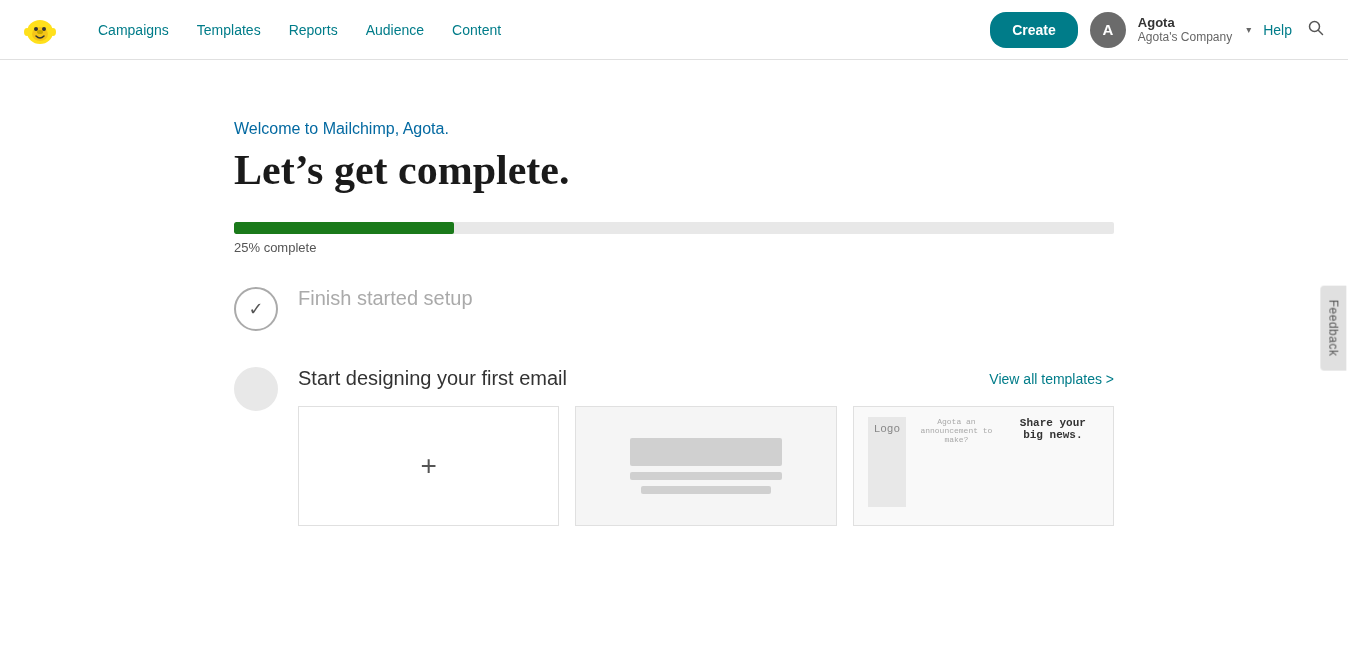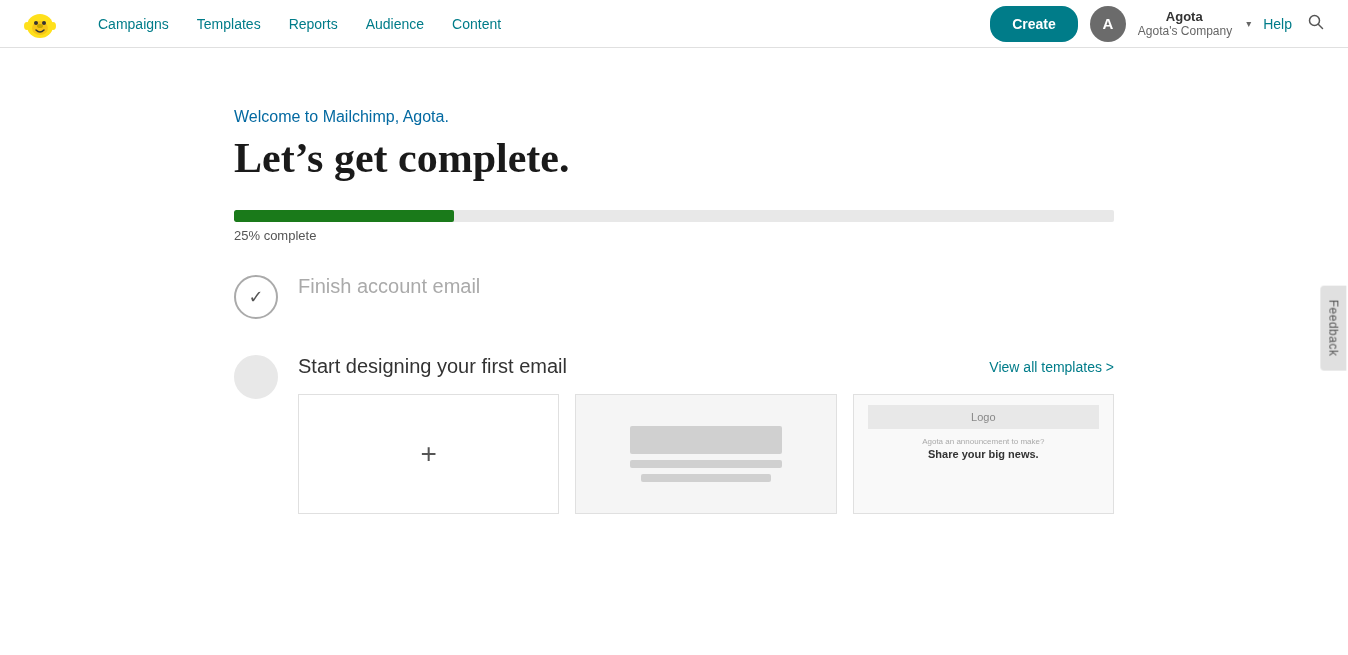--- a/index.html
+++ b/index.html
@@ -2,21 +2,21 @@
 <html><head>
   <meta charset="utf-8">
   <style>
     * { box-sizing: border-box; margin: 0; padding: 0; }
     body { font-family: -apple-system, BlinkMacSystemFont, 'Helvetica Neue', Arial, sans-serif; background: #fff; color: #333; font-size: 14px; }
 
     
     .navbar {
       display: flex;
       align-items: center;
-      height: 48px;
+      height: 60px;
       padding: 16px 20px;
       border-bottom: 1px solid #e0e0e0;
       background: #fff;
       position: relative;
     }
     .navbar-logo {
       width: 40px;
       height: 40px;
       margin-right: 24px;
       flex-shrink: 0;
@@ -62,21 +62,21 @@
       color: #fff;
       font-size: 15px;
       font-weight: 600;
       cursor: pointer;
     }
     .user-info {
       display: flex;
       flex-direction: column;
       cursor: pointer;
     }
-    .user-name { font-size: 13px; font-weight: 600; color: #333; margin-left: 28px; }
+    .user-name { font-size: 13px; font-weight: 600; color: #333; }
     .user-company { font-size: 12px; color: #666; }
     .dropdown-icon { font-size: 10px; color: #666; margin-left: 2px; }
     .help-link { font-size: 14px; color: #007c89; cursor: pointer; }
     .search-icon-btn { background: none; border: none; cursor: pointer; font-size: 16px; color: #555; padding: 4px; }
 
     
     .main {
       max-width: 1200px;
       margin: 0 auto;
       padding: 60px 160px 60px 160px;
@@ -227,22 +227,23 @@
       width: 55%;
       height: 8px;
       background: #d0d0d0;
       border-radius: 2px;
     }
     .template-card-announce {
       width: 100%;
       height: 100%;
       background: #f9f9f9;
       display: flex;
-      flex-direction: column;
+      flex-direction: row;
       padding: 10px 14px;
+      font-family: Liberation Mono, monospace;
     }
     .announce-logo-bar {
       background: #e8e8e8;
       text-align: center;
       font-size: 11px;
       color: #888;
       padding: 6px;
       margin-bottom: 8px;
     }
     .announce-text-small {
@@ -335,21 +336,21 @@
     <p class="progress-label">25% complete</p>
   </div>
 
   <div class="steps">
 
     <div class="step-item">
       <div class="step-circle completed">
         <span class="checkmark">✓</span>
       </div>
       <div class="step-content">
-        <span class="step-title">Finish account email</span>
+        <span class="step-title">Finish started setup</span>
       </div>
     </div>
 
     <div class="step-item">
       <div class="step-circle pending">
         <span style="color:#aaa; font-size:14px;"></span>
       </div>
       <div class="step-content">
         <div class="step-header">
           <span class="step-title active">Start designing your first email</span>

